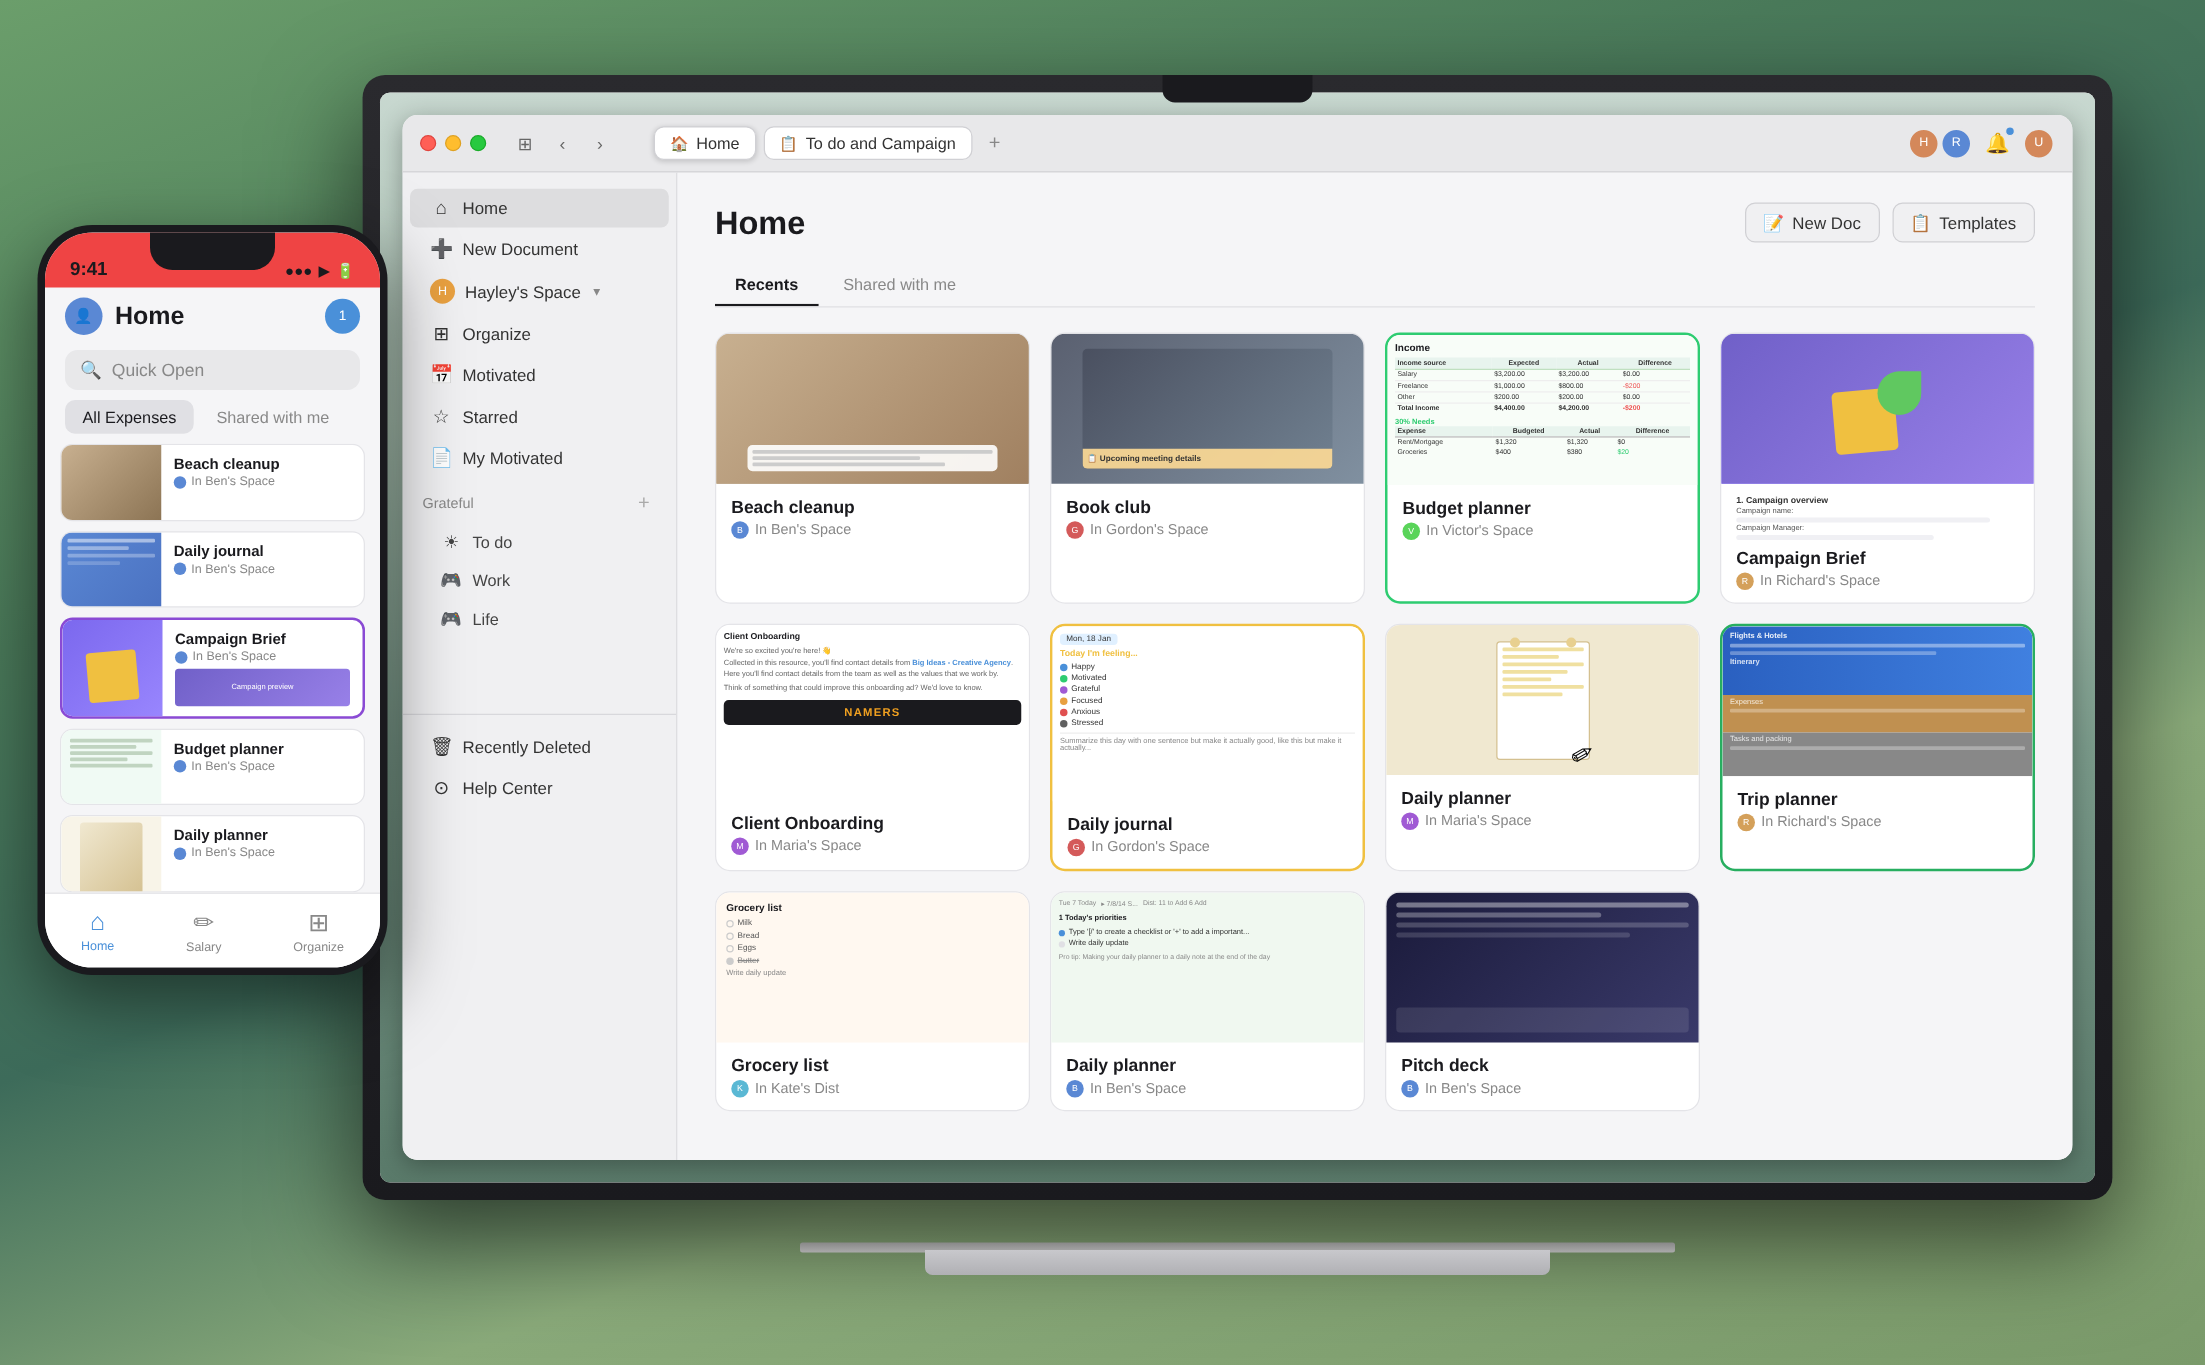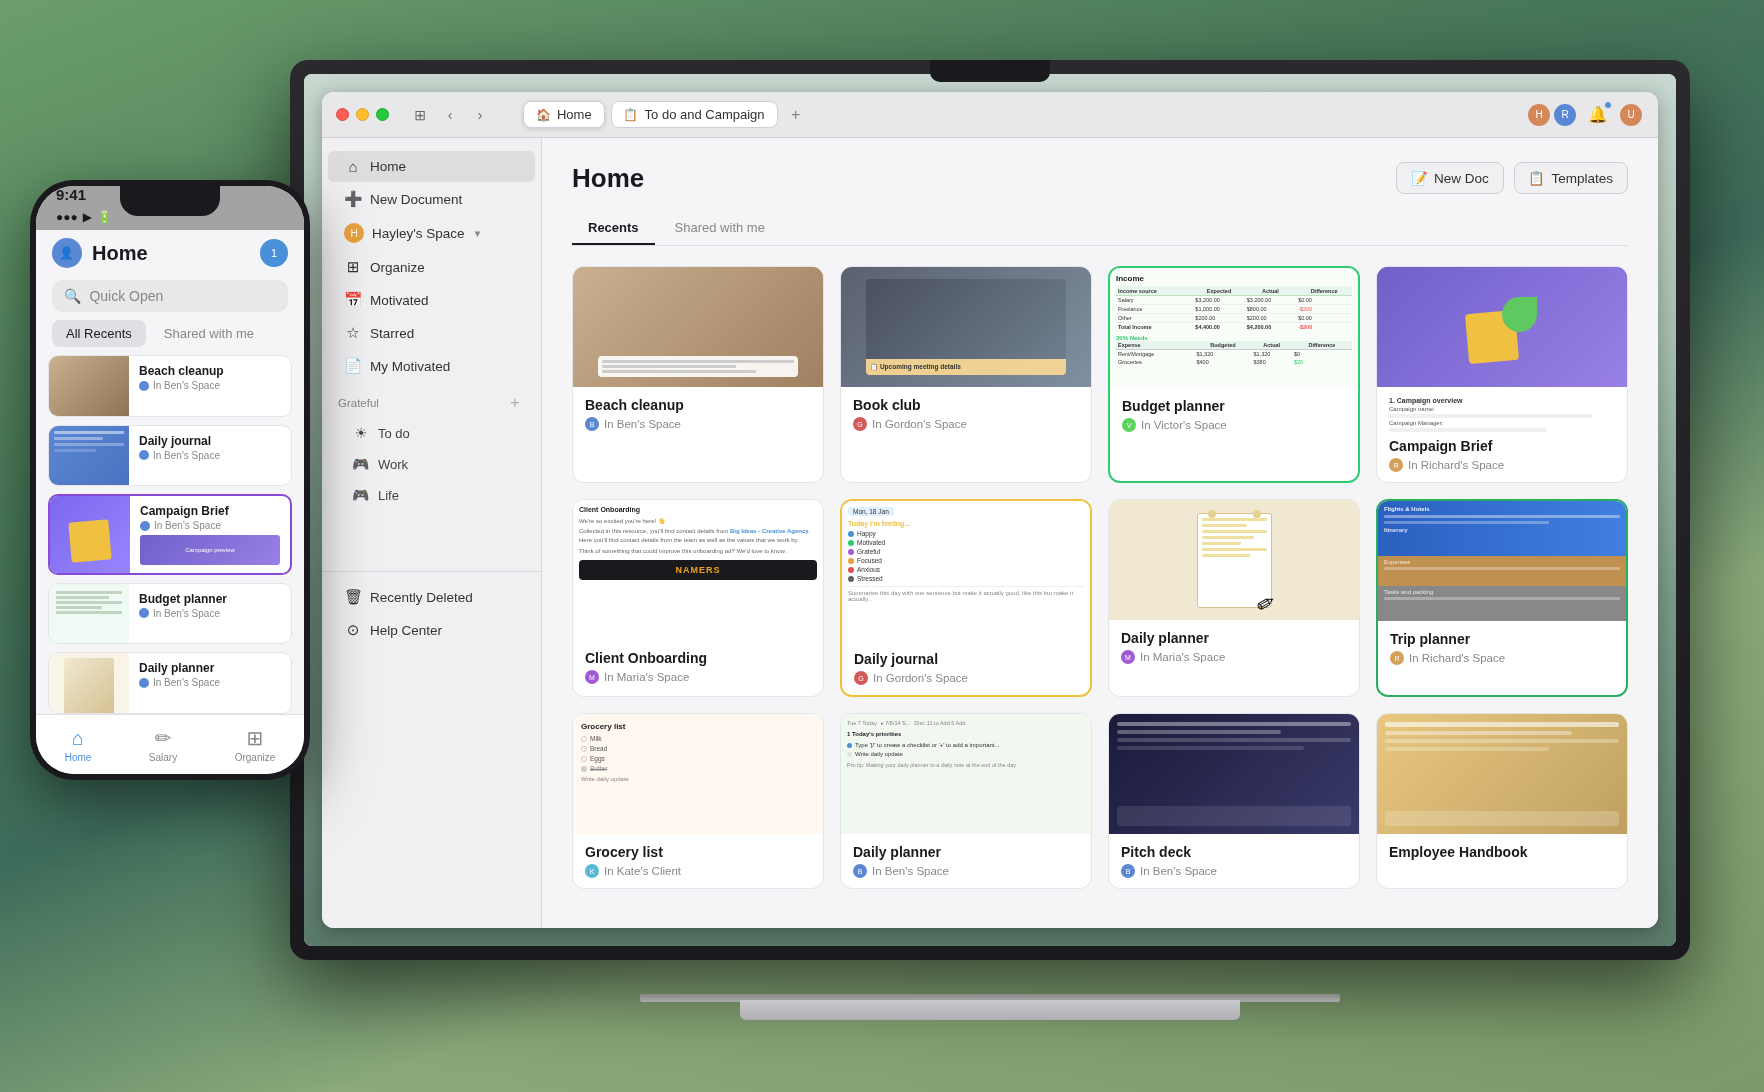--- a/index.html
+++ b/index.html
@@ -512,27 +512,26 @@
       height: 100%;
       border-radius: 38px;
       background: #f5f5f7;
       overflow: hidden;
       display: flex;
       flex-direction: column;
     }
 
     .phone-status-bar {
       height: 44px;
-      background: #a3a3a3;
-      display: flex;
-      align-items: flex-start;
+      background: #ef4444;
+      display: flex;
+      align-items: flex-end;
       padding: 0 20px 6px;
       justify-content: space-between;
       flex-shrink: 0;
-      flex-direction: column;
     }
 
     .phone-time {
       font-size: 15px;
       font-weight: 700;
       color: #1a1a1e;
     }
 
     .phone-status-icons {
       display: flex;
@@ -1141,21 +1140,21 @@
                     <div style="display:flex;align-items:center;gap:3px;font-size:6.5px;color:#555;"><span style="width:6px;height:6px;border-radius:50%;border:1px solid #ccc;display:inline-block;"></span> Bread</div>
                     <div style="display:flex;align-items:center;gap:3px;font-size:6.5px;color:#555;"><span style="width:6px;height:6px;border-radius:50%;border:1px solid #ccc;display:inline-block;"></span> Eggs</div>
                     <div style="display:flex;align-items:center;gap:3px;font-size:6.5px;color:#888;text-decoration:line-through;"><span style="width:6px;height:6px;border-radius:50%;background:#ccc;display:inline-block;"></span> Butter</div>
                   </div>
                   <div style="margin-top:4px;font-size:6px;color:#888;">Write daily update</div>
                 </div>
                 <div class="card-info">
                   <div class="card-title">Grocery list</div>
                   <div class="card-space">
                     <div class="card-space-avatar csa-kate">K</div>
-                    <span>In Kate's Client</span>
+                    <span>In Kate's Dist</span>
                   </div>
                 </div>
               </div>
 
               <div class="card">
                 <div class="card-preview" style="background:#f0f8f0;padding:6px;font-size:6.5px;color:#333;height:120px;display:flex;flex-direction:column;gap:3px;">
                   <div style="display:flex;gap:4px;font-size:5.5px;color:#888;margin-bottom:2px;">
                     <span>Tue 7 Today</span>
                     <span>▸ 7/8/14 S...</span>
                     <span>Dist: 11 to Add 6 Add</span>
@@ -1185,36 +1184,20 @@
                 </div>
                 <div class="card-info">
                   <div class="card-title">Pitch deck</div>
                   <div class="card-space">
                     <div class="card-space-avatar csa-ben">B</div>
                     <span>In Ben's Space</span>
                   </div>
                 </div>
               </div>
 
-              <div class="card">
-                <div class="card-preview" style="background:linear-gradient(135deg,#e8c880,#c0a060);padding:8px;height:120px;display:flex;flex-direction:column;gap:4px;">
-                  <div style="height:5px;background:rgba(255,255,255,0.6);border-radius:2px;"></div>
-                  <div style="height:4px;background:rgba(255,255,255,0.4);border-radius:2px;width:80%;"></div>
-                  <div style="height:4px;background:rgba(255,255,255,0.3);border-radius:2px;"></div>
-                  <div style="height:4px;background:rgba(255,255,255,0.25);border-radius:2px;width:70%;"></div>
-                  <div style="flex:1;"></div>
-                  <div style="height:15px;background:rgba(255,255,255,0.2);border-radius:3px;"></div>
-                </div>
-                <div class="card-info">
-                  <div class="card-title">Employee Handbook</div>
-                  <div class="card-space">
-                    <span style="font-size:11px;color:#aaa;"></span>
-                  </div>
-                </div>
-              </div>
 
             </div>
           </div>
         </div>
       </div>
     </div>
   </div>
   <div class="laptop-hinge"></div>
   <div class="laptop-base"></div>
 </div>
@@ -1240,21 +1223,21 @@
         <div class="phone-notif">1</div>
       </div>
 
       <div class="phone-search">
         <span>🔍</span>
         <span>Quick Open</span>
       </div>
 
       <div class="phone-tabs">
         <div class="phone-tab active">
-          <span>All Recents</span>
+          <span>All Expenses</span>
         </div>
         <div class="phone-tab inactive">
           <span>Shared with me</span>
         </div>
       </div>
 
       <div class="phone-cards">
 
         <div class="phone-card">
           <div class="phone-card-preview preview-mini-beach" style="height:70px;"></div>

